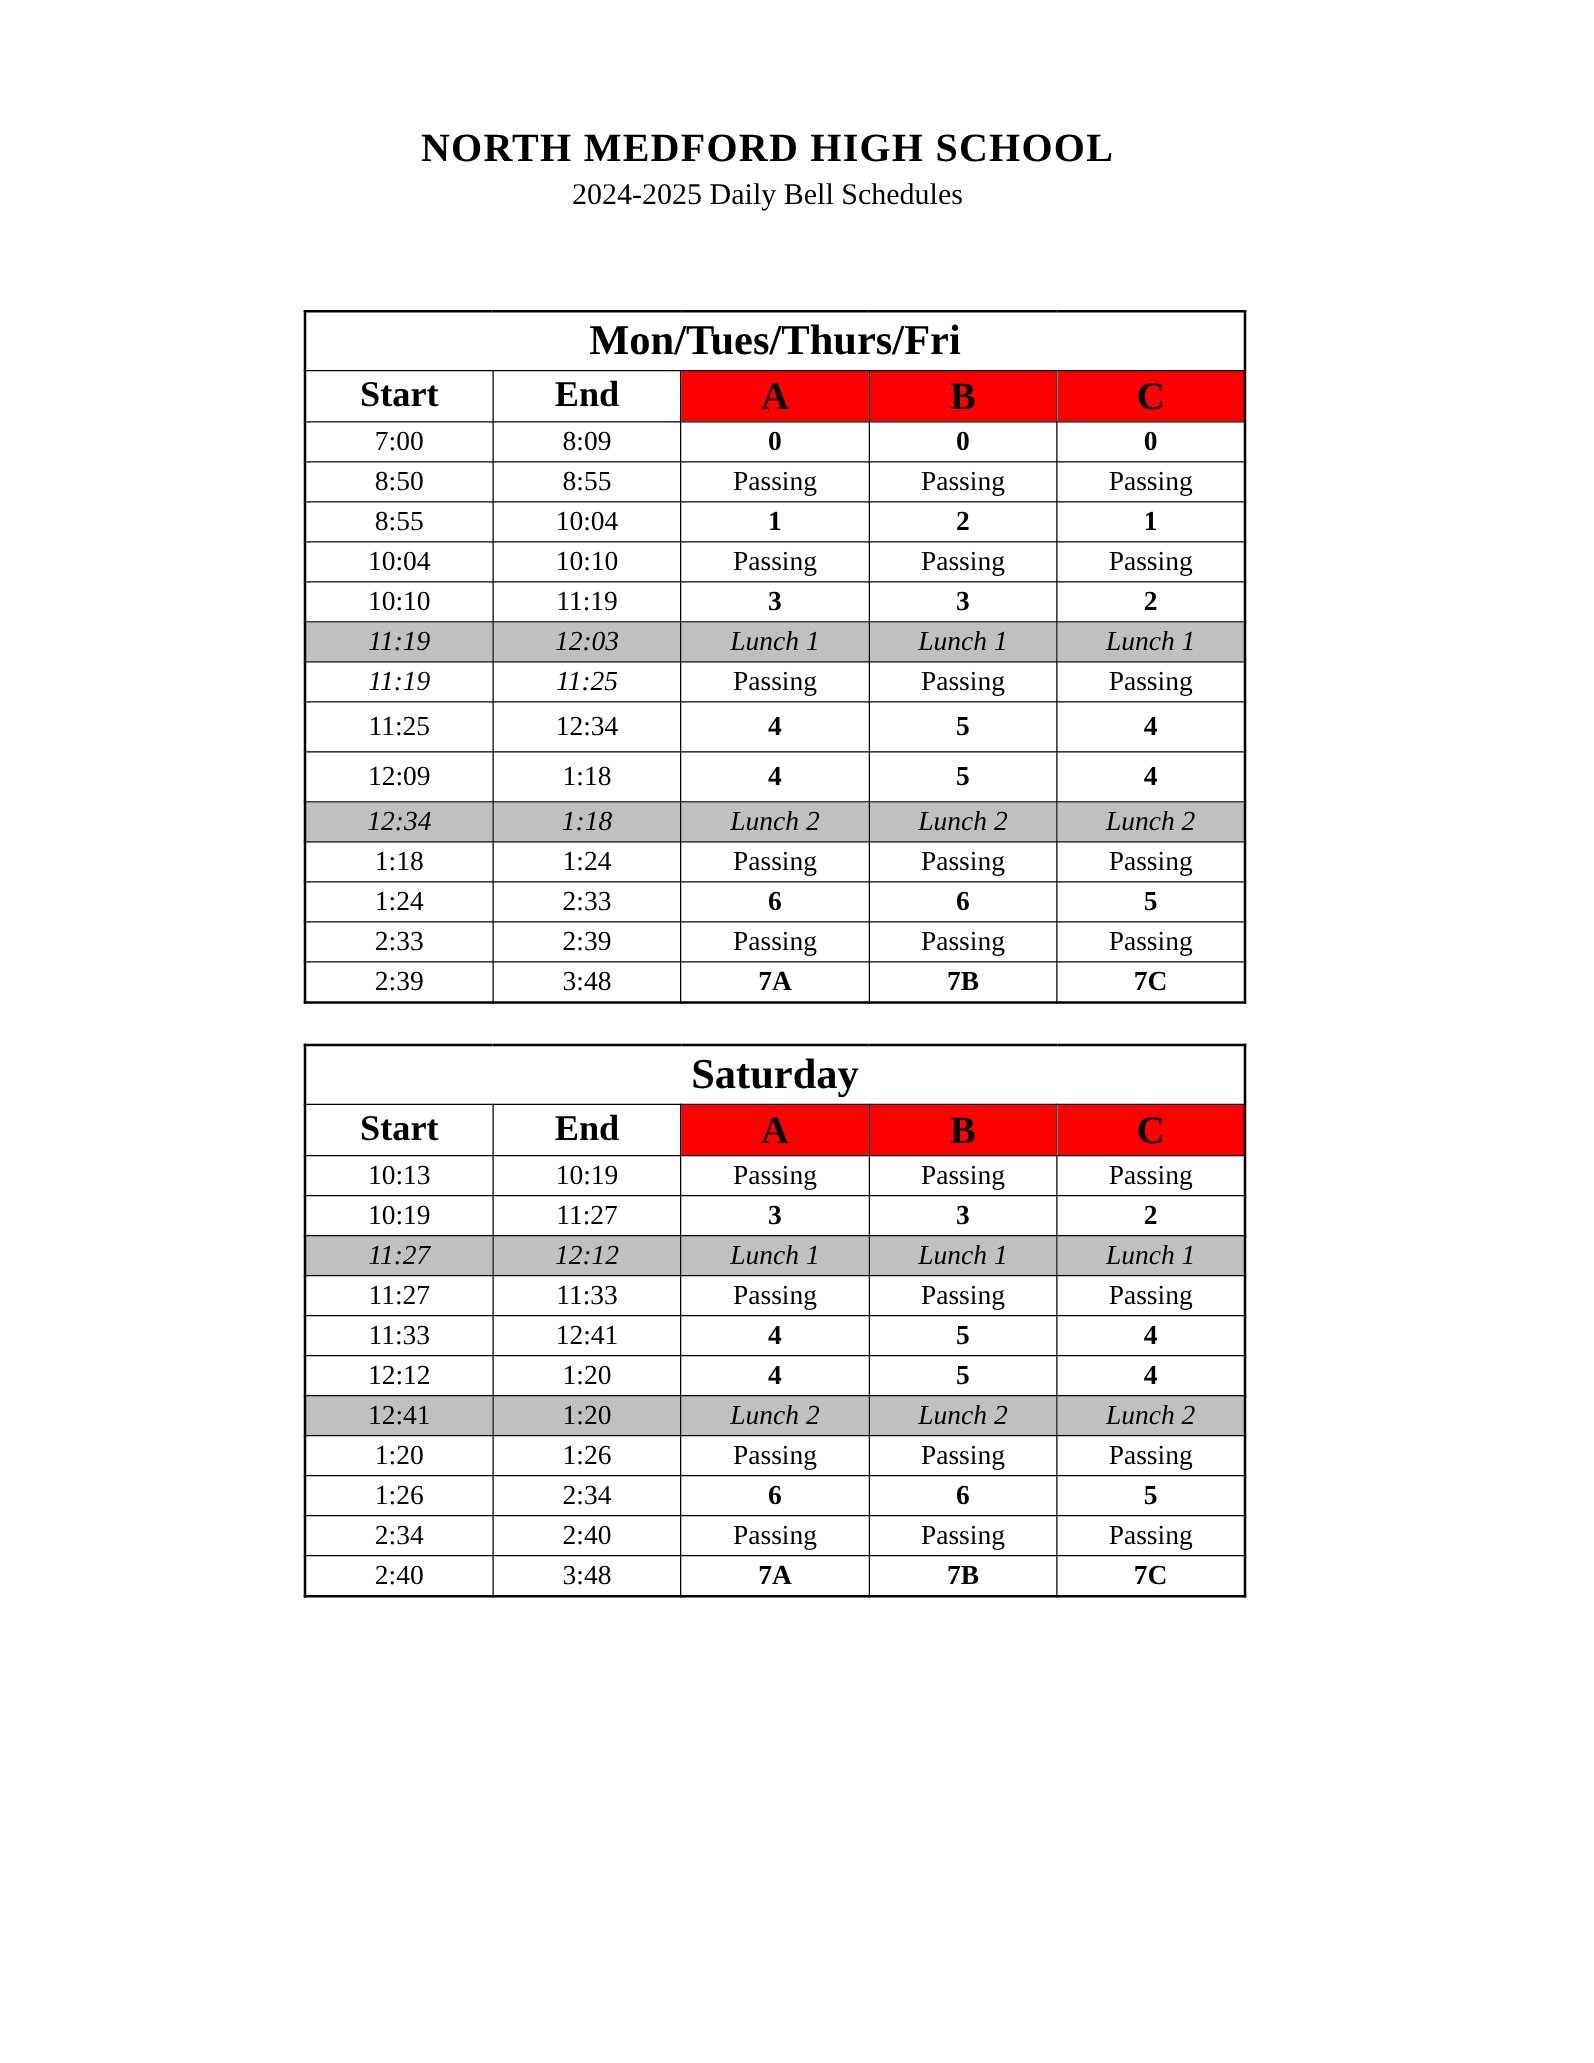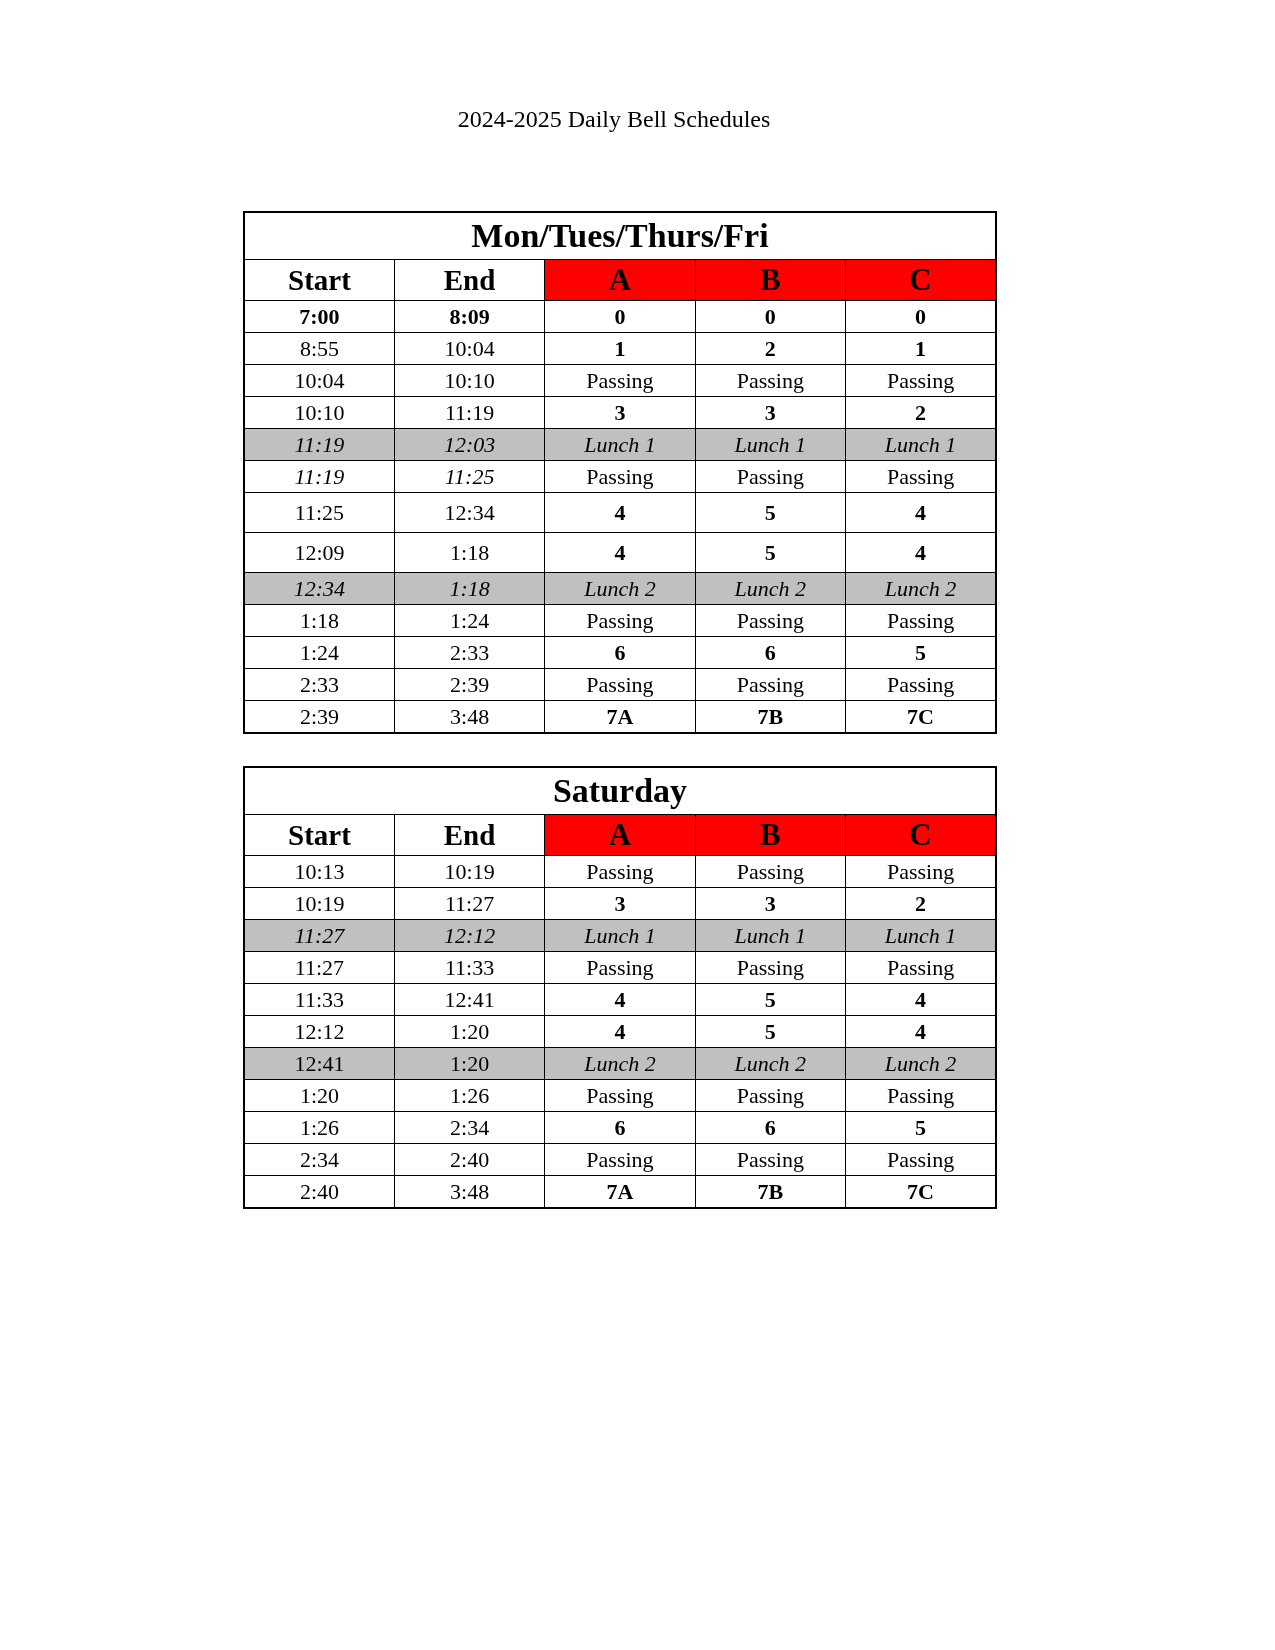--- a/index.html
+++ b/index.html
@@ -70,28 +70,29 @@
     font-size: 22px;
     height: 31px;
   }
   tr.tall td { height: 39px; }
   tr.lunch td {
     background: var(--lunch-gray, #C0C0C0);
     font-style: italic;
   }
   tr.lunch.upright-times td.time { font-style: normal; }
   tr.italic-times td.time { font-style: italic; }
-  tr.bold-times td.time { font-weight: bold; }
+  tr.bold-times td.time { font-weight: normal; }
   td.val-period { font-weight: bold; }
 </style>
 </head>
 <body>
 
 <div class="content">
   <div class="doc-header">
+    <div class="doc-title">NORTH MEDFORD HIGH SCHOOL</div>
     <div class="doc-subtitle">2024-2025 Daily Bell Schedules</div>
   </div>
 
   <table class="schedule first">
       <thead>
         <tr>
           <th class="table-title" colspan="5">Mon/Tues/Thurs/Fri</th>
         </tr>
         <tr>
           <th class="time-head">Start</th>
@@ -102,20 +103,27 @@
         </tr>
       </thead>
       <tbody>
         <tr class="period bold-times">
           <td class="time">7:00</td>
           <td class="time">8:09</td>
           <td class="val val-period">0</td>
           <td class="val val-period">0</td>
           <td class="val val-period">0</td>
         </tr>
+        <tr class="passing">
+          <td class="time">8:50</td>
+          <td class="time">8:55</td>
+          <td class="val">Passing</td>
+          <td class="val">Passing</td>
+          <td class="val">Passing</td>
+        </tr>
         <tr class="period">
           <td class="time">8:55</td>
           <td class="time">10:04</td>
           <td class="val val-period">1</td>
           <td class="val val-period">2</td>
           <td class="val val-period">1</td>
         </tr>
         <tr class="passing">
           <td class="time">10:04</td>
           <td class="time">10:10</td>

